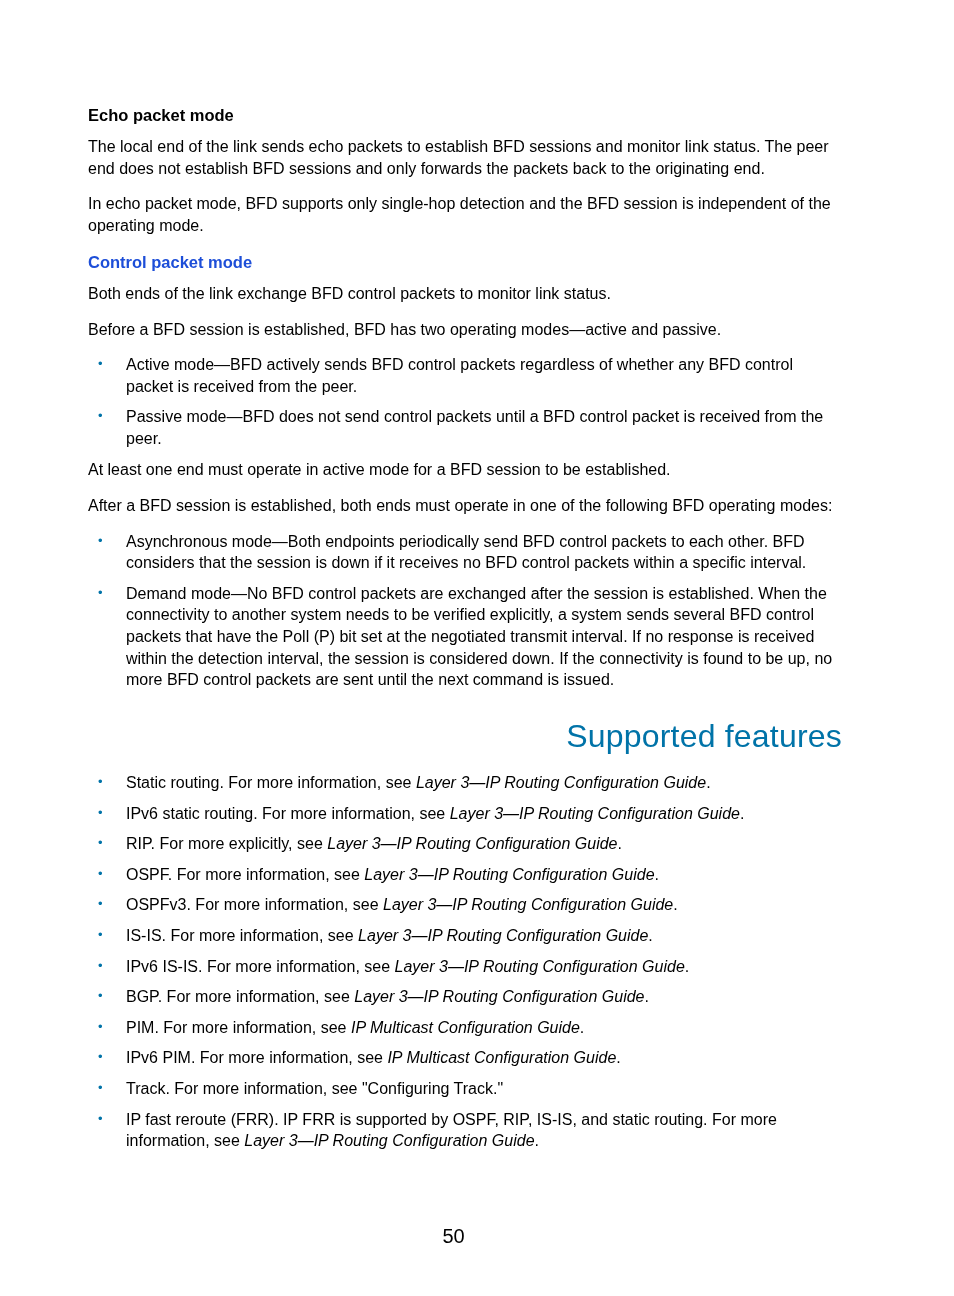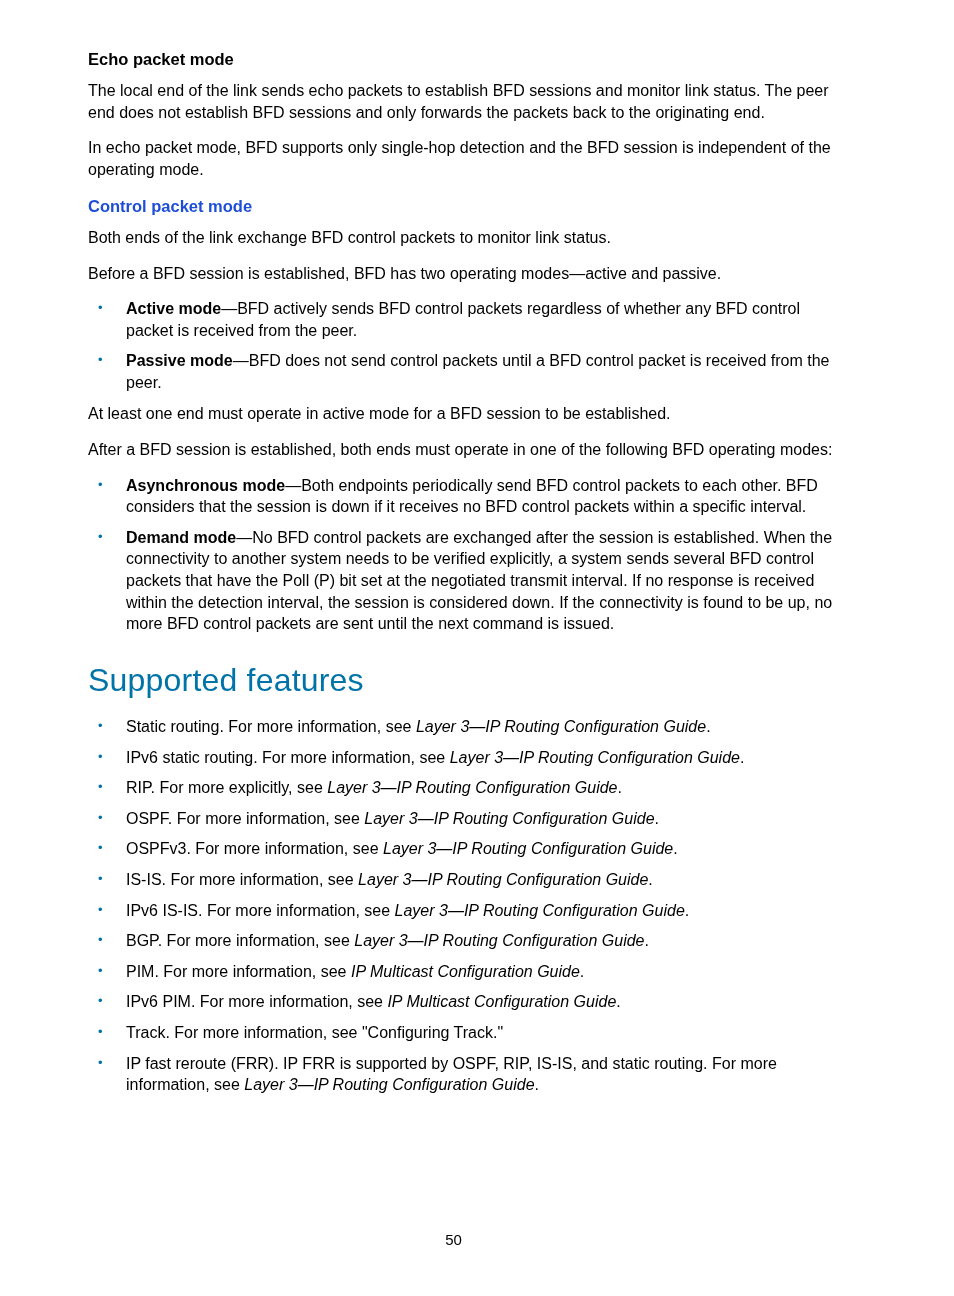--- a/index.html
+++ b/index.html
@@ -8,41 +8,42 @@
     padding: 0;
     background: #fff;
     color: #000;
     font-family: "Futura", "Century Gothic", "Trebuchet MS", Arial, sans-serif;
   }
   .page {
     width: 907px;
     height: 1296px;
     position: relative;
     box-sizing: border-box;
-    padding: 44px 65px 0 88px;
+    padding: 100px 65px 0 88px;
     font-size: 16px;
     line-height: 1.35;
   }
   .h3-black {
     font-weight: bold;
     font-size: 16.5px;
     margin: 4px 0 10px 0;
   }
   .h3-blue {
     font-weight: bold;
     font-size: 16.5px;
     color: #1d4ed8;
     margin: 14px 0 10px 0;
   }
   .h2-blue {
     font-weight: 300;
     font-size: 32px;
     color: #0073a8;
     margin: 24px 0 14px 0;
     letter-spacing: 0.2px;
+    text-align: right;
   }
   .body-indent {
   }
   .para {
     margin: 0 0 14px 0;
     text-align: left;
   }
   .para.justify {
     text-align: justify;
     text-justify: inter-word;
@@ -59,29 +60,29 @@
   }
   ul.bullets > li::before {
     content: "•";
     position: absolute;
     left: 10px;
     top: 3px;
     color: #0073a8;
     font-size: 13px;
     line-height: 1;
   }
-  .b { font-weight: bold; }
+  .b { font-weight: normal; }
   .i { font-style: italic; }
   .page-number {
     position: absolute;
     bottom: 46px;
     left: 0;
     right: 0;
     text-align: center;
-    font-size: 15px;
+    font-size: 20px;
   }
 </style>
 </head>
 <body>
 
 <div class="page">
 
   <div class="h3-black">Echo packet mode</div>
   <div class="body-indent">
     <p class="para">The local end of the link sends echo packets to establish BFD sessions and monitor link status. The peer end does not establish BFD sessions and only forwards the packets back to the originating end.</p>

